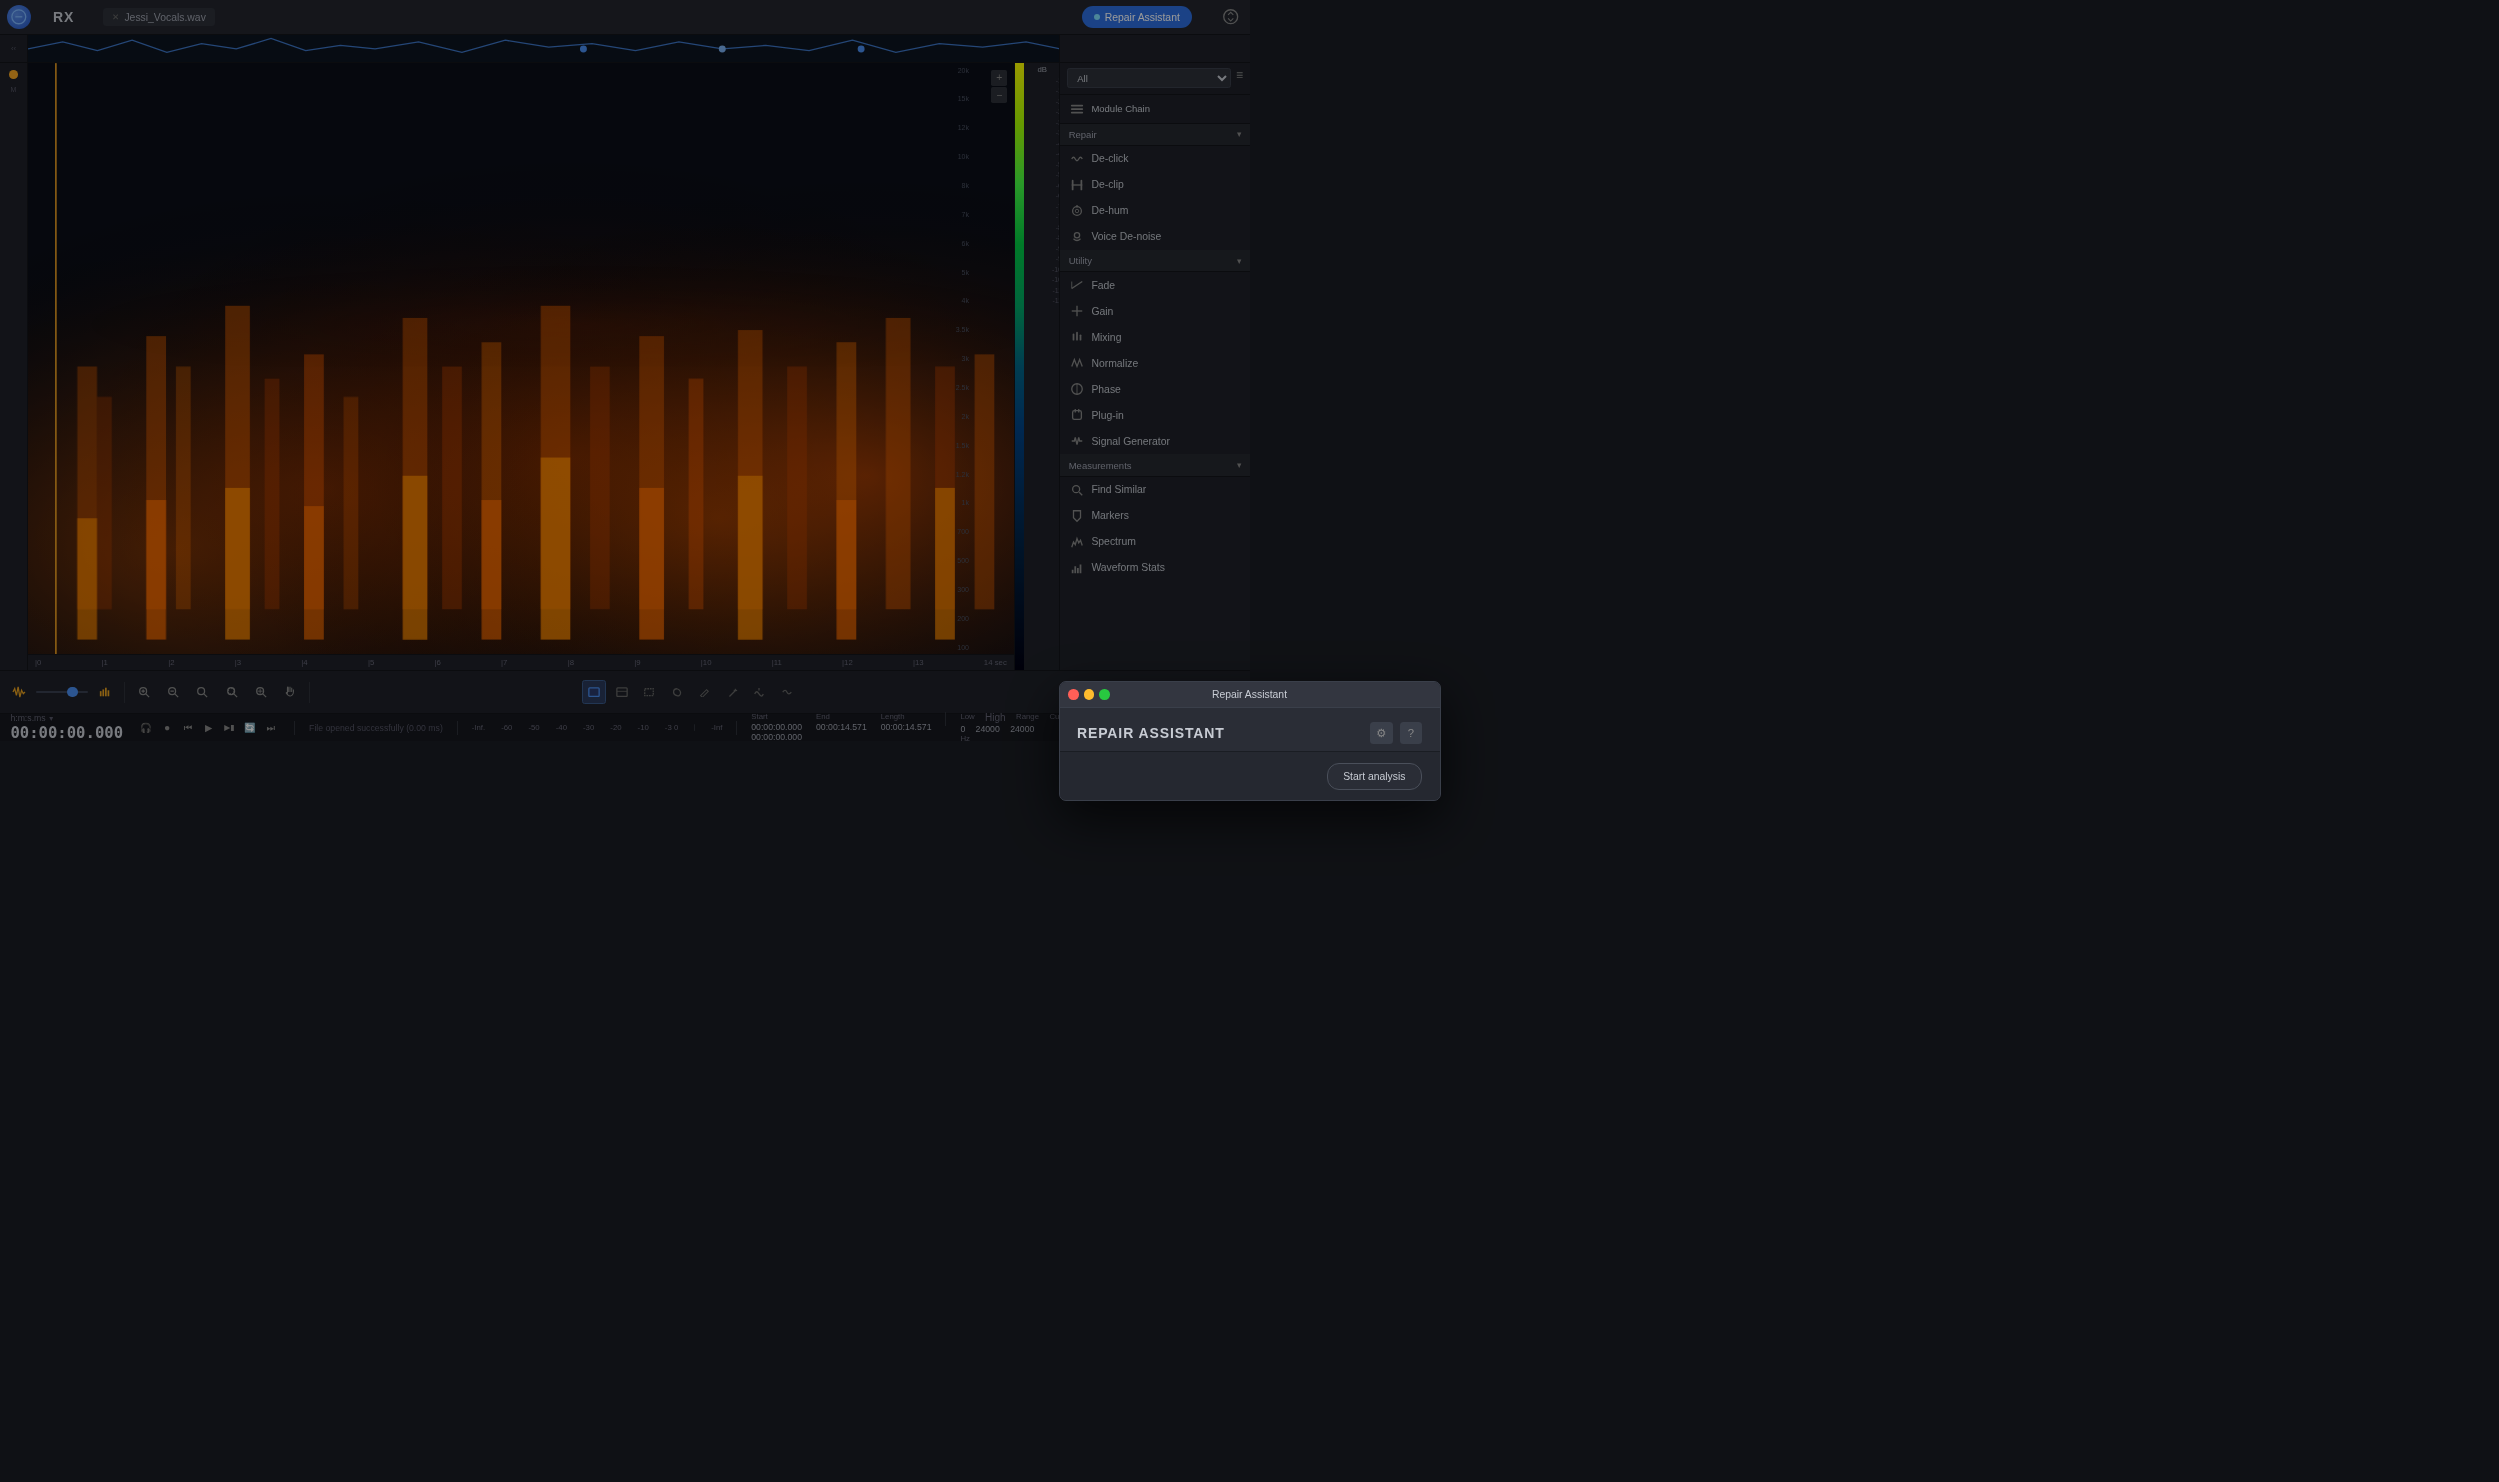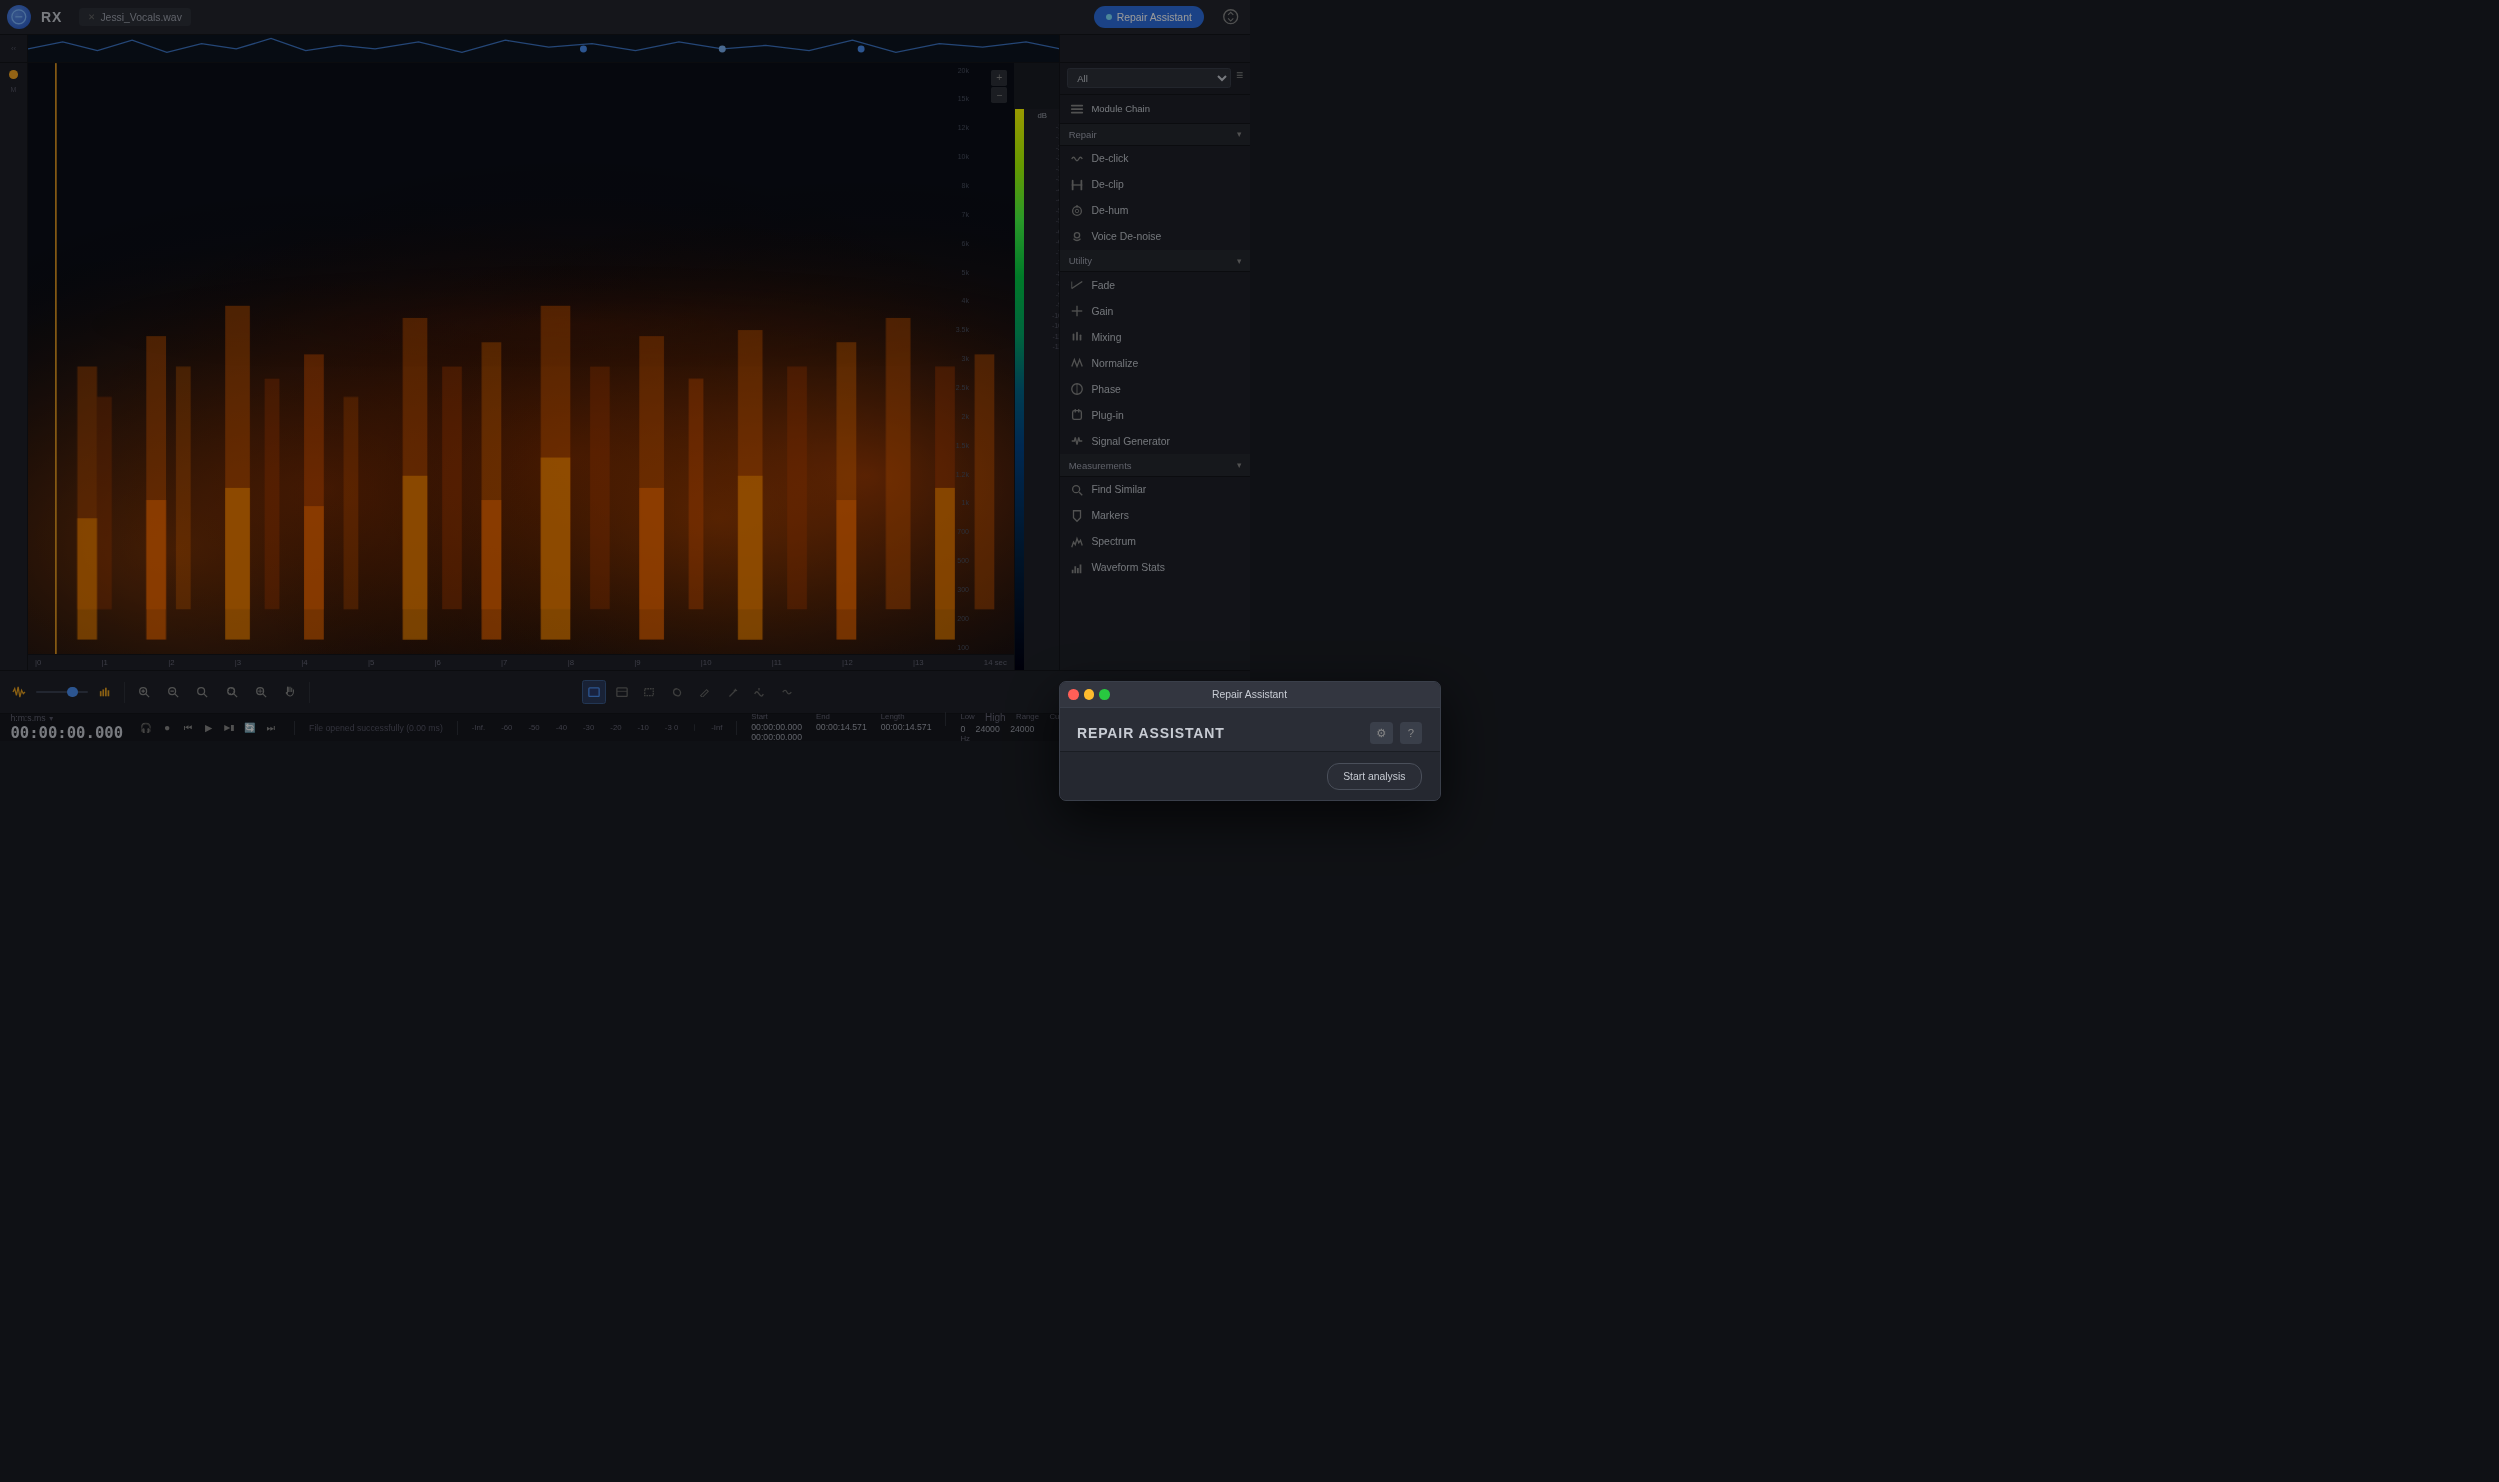--- a/index.html
+++ b/index.html
@@ -13,21 +13,21 @@
       font-size: 9.5px;
     }
 
     
     .top-bar {
       height: 35px;
       background: #23262e;
       display: flex;
       align-items: center;
       padding: 0 7px;
-      gap: 10px;
+      gap: 22px;
       border-bottom: 0.9px solid #13151a;
     }
     .app-logo {
       width: 24px; height: 24px;
       border-radius: 50%;
       background: radial-gradient(circle at 40% 40%, #5b8ee8, #2356c7);
       display: flex; align-items: center; justify-content: center;
       color: white; font-weight: bold; font-size: 8.7px;
     }
     .app-title {
@@ -115,21 +115,20 @@
     }
     .time-mark { color: #667; font-size: 7.8px; }
 
     
     .db-ruler {
       width: 45px;
       background: #1e2128;
       border-left: 0.9px solid #13151a;
       position: relative;
       overflow: hidden;
-      margin-top: 46px;
     }
     .db-scale {
       position: absolute; top: 0; right: 0;
       width: 100%;
       display: flex; flex-direction: column;
       padding-top: 3.5px;
     }
     .db-mark {
       display: flex; align-items: center; justify-content: flex-end;
       padding-right: 3.5px; color: #556; font-size: 7px; line-height: 1;

